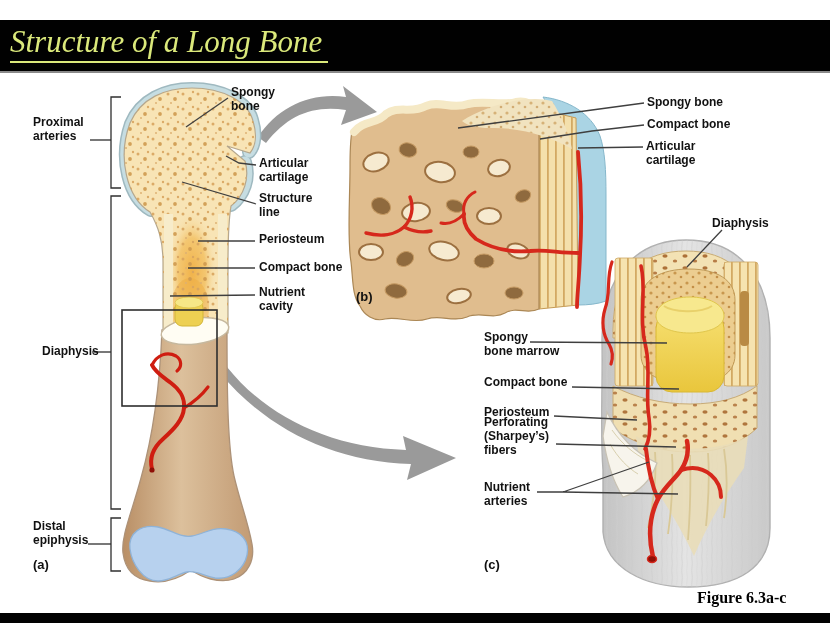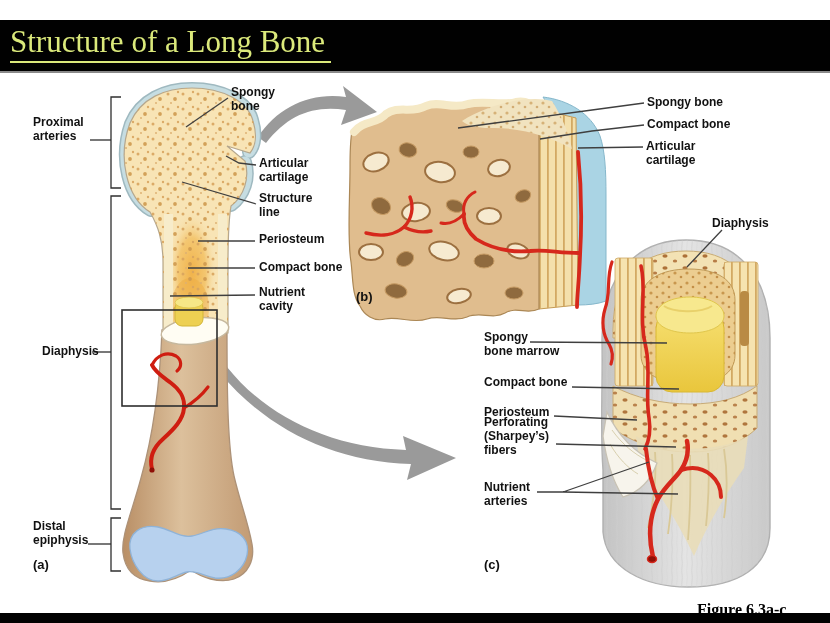--- a/index.html
+++ b/index.html
@@ -2,28 +2,28 @@
 <html><head>
 <meta charset="utf-8">
 <style>
   html,body{margin:0;padding:0;background:#fff;}
   #slide{position:relative;width:830px;height:623px;background:#ffffff;overflow:hidden;
          font-family:"Liberation Sans",sans-serif;}
   #titlebar{position:absolute;left:0;top:20px;width:830px;height:51px;background:#010101;
             border-bottom:2px solid #8a8a8a;}
   #title{position:absolute;left:10px;top:4px;
          font-family:"Liberation Serif",serif;font-size:31px;font-weight:400;
-         color:#dbe97b;border-bottom:2px solid #dbe97b;padding:0 6px 1px 0;}
+         color:#dbe97b;border-bottom:2px solid #dbe97b;padding:0 6px 1px 0;font-style:italic;}
   #bottombar{position:absolute;left:0;bottom:0;width:830px;height:10px;background:#010101;}
   svg.art{position:absolute;left:0;top:0;}
   .lbl{position:absolute;font-weight:bold;font-size:12px;line-height:1.15;color:#111;
        white-space:pre-line;}
   .panel-letter{font-size:13px;}
   #figcap{position:absolute;left:697px;top:589px;font-family:"Liberation Serif",serif;
-          font-weight:bold;font-size:16px;color:#000;white-space:nowrap;margin-top:12px;}
+          font-weight:bold;font-size:16px;color:#000;white-space:nowrap;}
 </style>
 </head>
 <body>
 
 <div id="slide">
 
   <div id="titlebar">
     <span id="title">Structure of a Long Bone</span>
   </div>
 

